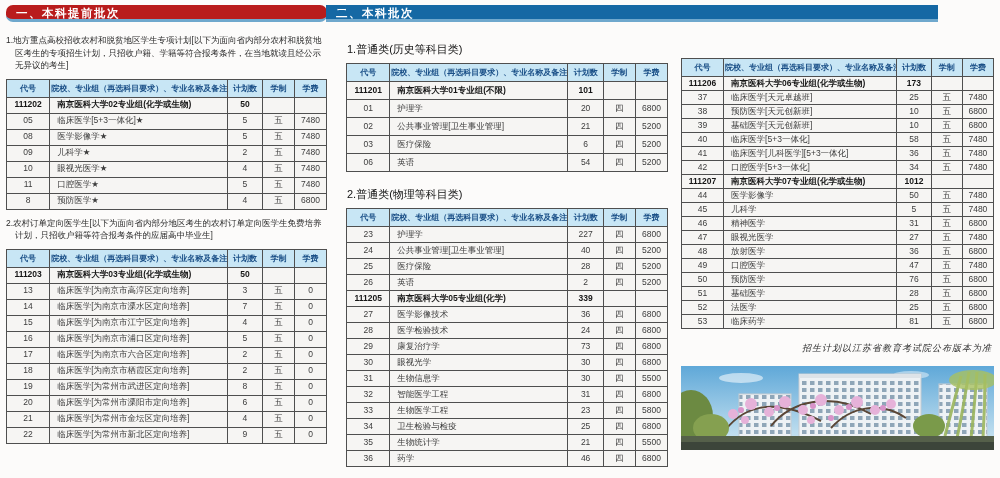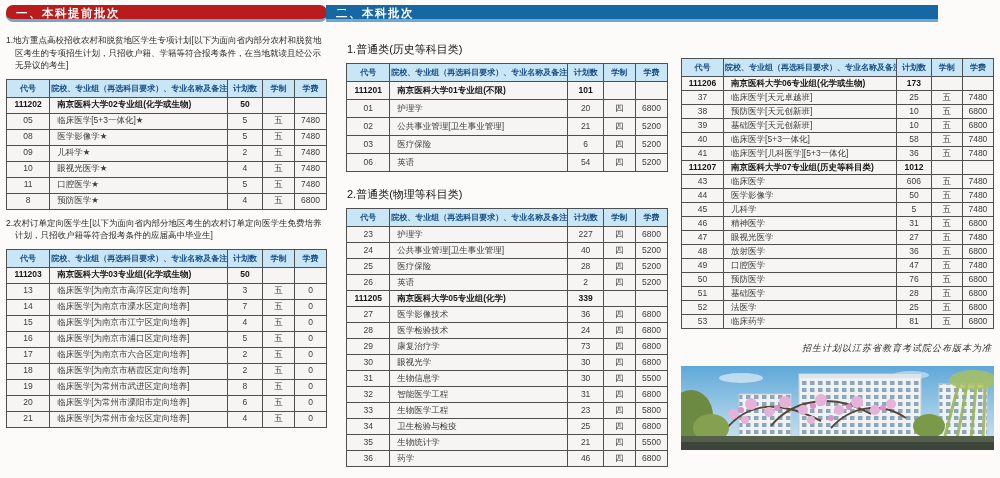--- a/index.html
+++ b/index.html
@@ -216,20 +216,27 @@
           <td>五</td>
           <td>0</td>
         </tr>
         <tr>
           <td>21</td>
           <td class="c-name">临床医学[为常州市金坛区定向培养]</td>
           <td>4</td>
           <td>五</td>
           <td>0</td>
         </tr>
+        <tr>
+          <td>22</td>
+          <td class="c-name">临床医学[为常州市新北区定向培养]</td>
+          <td>9</td>
+          <td>五</td>
+          <td>0</td>
+        </tr>
       </tbody>
     </table>
 </div>
 
 <div class="col col-mid">
   <div class="sub-label">1.普通类(历史等科目类)</div>
   <table class="t mid3-t">
       <colgroup>
         <col style="width: 13.5%;">
         <col style="width: 55.5%;">
@@ -466,33 +473,33 @@
           <td>五</td>
           <td>7480</td>
         </tr>
         <tr>
           <td>41</td>
           <td class="c-name">临床医学[儿科医学][5+3一体化]</td>
           <td>36</td>
           <td>五</td>
           <td>7480</td>
         </tr>
+        <tr>
+          <td>42</td>
+          <td class="c-name">口腔医学[5+3一体化]</td>
+          <td>34</td>
+          <td>五</td>
+          <td>7480</td>
+        </tr>
         <tr class="group">
           <td>111207</td>
-          <td class="c-name">南京医科大学07专业组(历史等科目类)</td>
+          <td class="c-name">南京医科大学07专业组(化学或生物)</td>
           <td>1012</td>
           <td></td>
           <td></td>
-        </tr>
-        <tr>
-          <td>43</td>
-          <td class="c-name">临床医学</td>
-          <td>606</td>
-          <td>五</td>
-          <td>7480</td>
         </tr>
         <tr>
           <td>44</td>
           <td class="c-name">医学影像学</td>
           <td>50</td>
           <td>五</td>
           <td>7480</td>
         </tr>
         <tr>
           <td>45</td>

